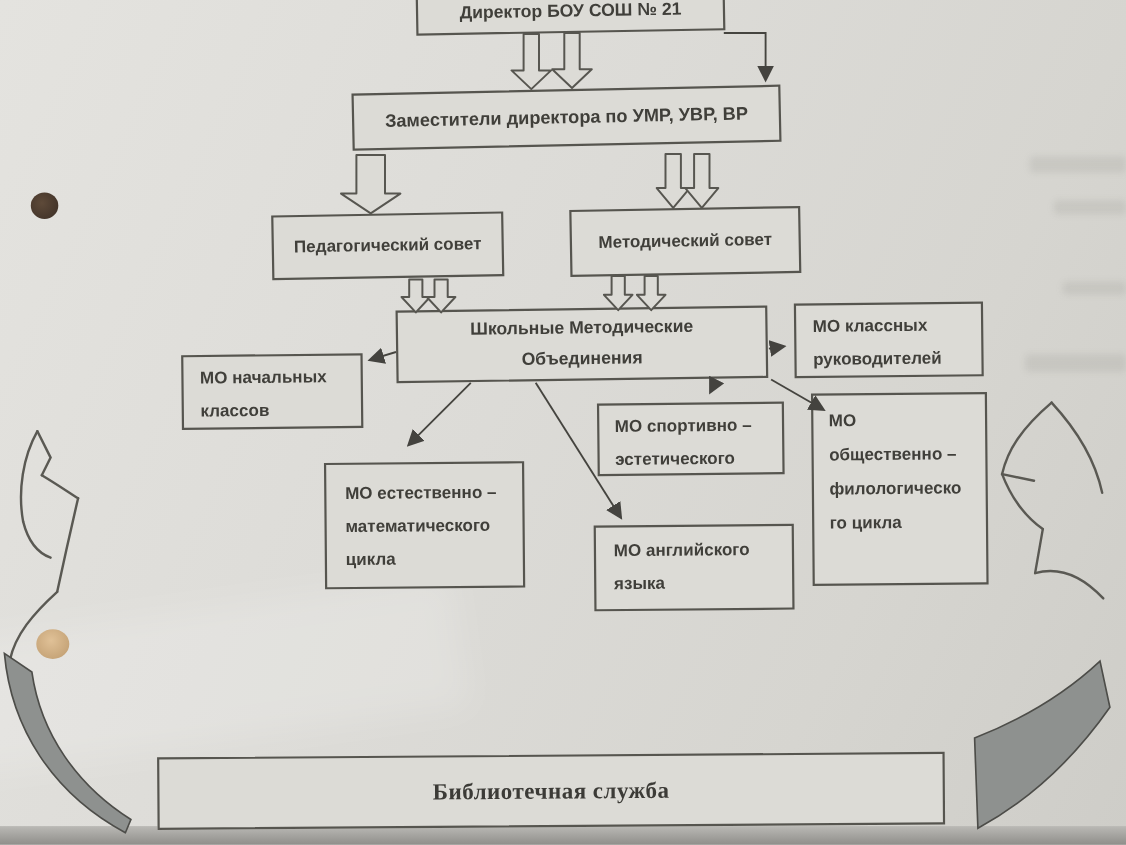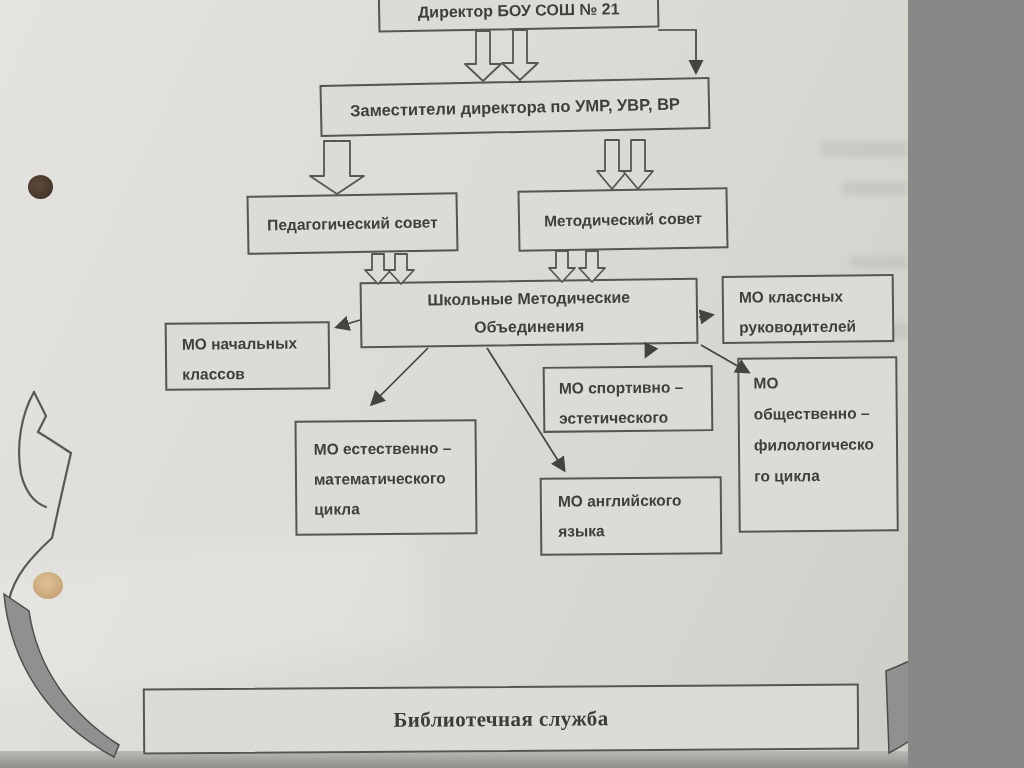--- a/index.html
+++ b/index.html
@@ -1,16 +1,16 @@
 <!DOCTYPE html>
 <html><head>
 <meta charset="utf-8">
 <style>
   html,body{margin:0;padding:0;background:#888;}
-  .stage{position:relative;width:908px;height:768px;overflow:hidden;
+  .stage{position:relative;width:1024px;height:768px;overflow:hidden;
          background:linear-gradient(115deg,#e4e3df 0%,#dcdbd7 45%,#d6d5d0 75%,#cecdc8 100%);
          font-family:"Liberation Sans",sans-serif;}
   .box{position:absolute;box-sizing:border-box;border:2px solid #56554f;background:#dcdbd6;
        color:#403f3a;font-weight:600;white-space:pre-line;}
   .center{display:flex;align-items:center;justify-content:center;text-align:center;}
   .svglayer{position:absolute;left:0;top:0;pointer-events:none;}
   .ba{fill:#dcdbd6;stroke:#575650;stroke-width:1.8;stroke-linejoin:round;}
   .ln{fill:none;stroke:#45443f;stroke-width:1.7;}
   .decor{fill:none;stroke:#5a5953;stroke-width:2.2;stroke-linecap:round;}
   .crescent{fill:#8e918f;stroke:#4d4d49;stroke-width:1.5;}

